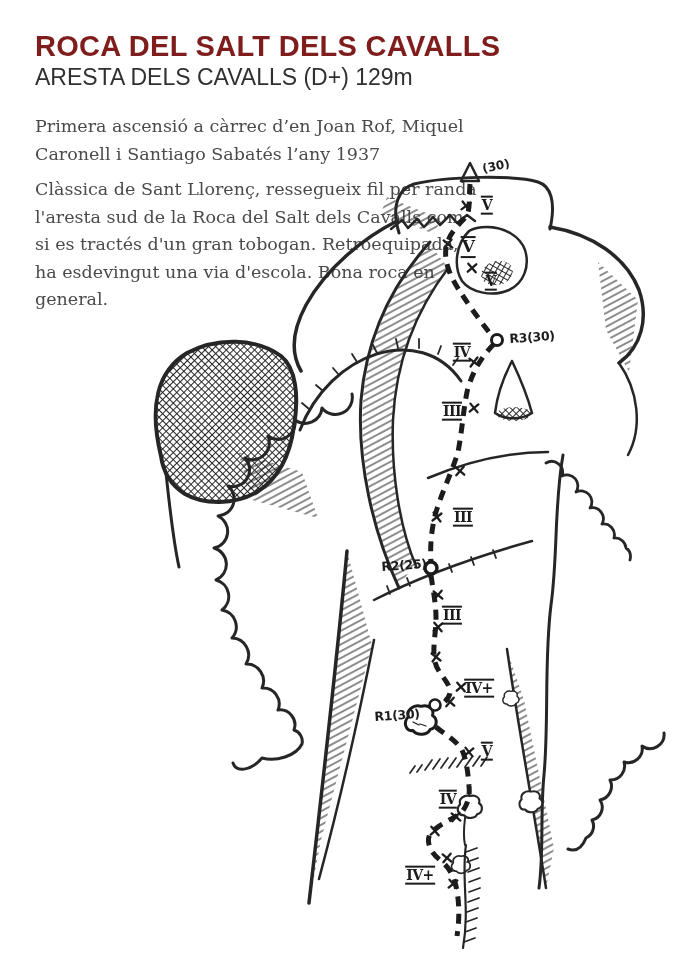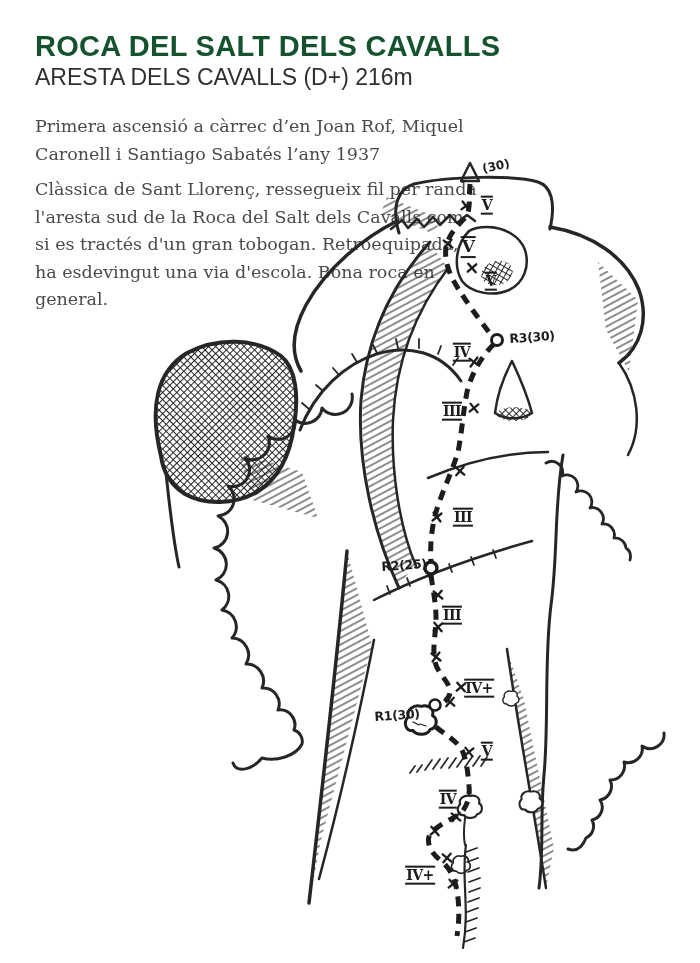--- a/index.html
+++ b/index.html
@@ -4,21 +4,21 @@
 <style>
   html,body{margin:0;padding:0;background:#e8e8e8;}
   .page{
     position:relative;width:700px;height:963px;margin:0 auto;
     background:#ffffff;overflow:hidden;
     font-family:"DejaVu Serif",serif;color:#4a4a4a;
   }
   .title{
     position:absolute;left:35px;top:30px;
     font-family:"Liberation Sans",sans-serif;font-weight:700;
-    font-size:29px;letter-spacing:.3px;color:#14532d;white-space:nowrap;
+    font-size:29px;letter-spacing:.3px;color:#7f1d1d;white-space:nowrap;
   }
   .subtitle{
     position:absolute;left:35px;top:64px;
     font-family:"Liberation Sans",sans-serif;font-weight:400;
     font-size:23px;color:#303030;white-space:nowrap;
   }
   .para{
     position:absolute;left:35px;width:480px;
     font-size:17.5px;line-height:27.5px;color:#4a4a4a;
     white-space:pre-line;
@@ -45,21 +45,21 @@
     font-family:"DejaVu Sans",sans-serif;font-weight:700;font-size:12px;
     color:#1c1c1c;white-space:nowrap;
   }
 </style>
 </head>
 <body>
 
 <div class="page">
 
   <div class="title">ROCA DEL SALT DELS CAVALLS</div>
-  <div class="subtitle">ARESTA DELS CAVALLS (D+) 216m</div>
+  <div class="subtitle">ARESTA DELS CAVALLS (D+) 129m</div>
   <div class="para p1">Primera ascensió a càrrec d’en Joan Rof, Miquel
 Caronell i Santiago Sabatés l’any 1937</div>
   <div class="para p2">Clàssica de Sant Llorenç, ressegueix fil per randa
 l'aresta sud de la Roca del Salt dels Cavalls com
 si es tractés d'un gran tobogan. Retroequipada,
 ha esdevingut una via d'escola. Bona roca en
 general.</div>
 
   <svg class="topo-svg" viewBox="0 0 700 963" xmlns="http://www.w3.org/2000/svg" fill="none" stroke="#262626" stroke-linecap="round" stroke-linejoin="round">
     <defs>

